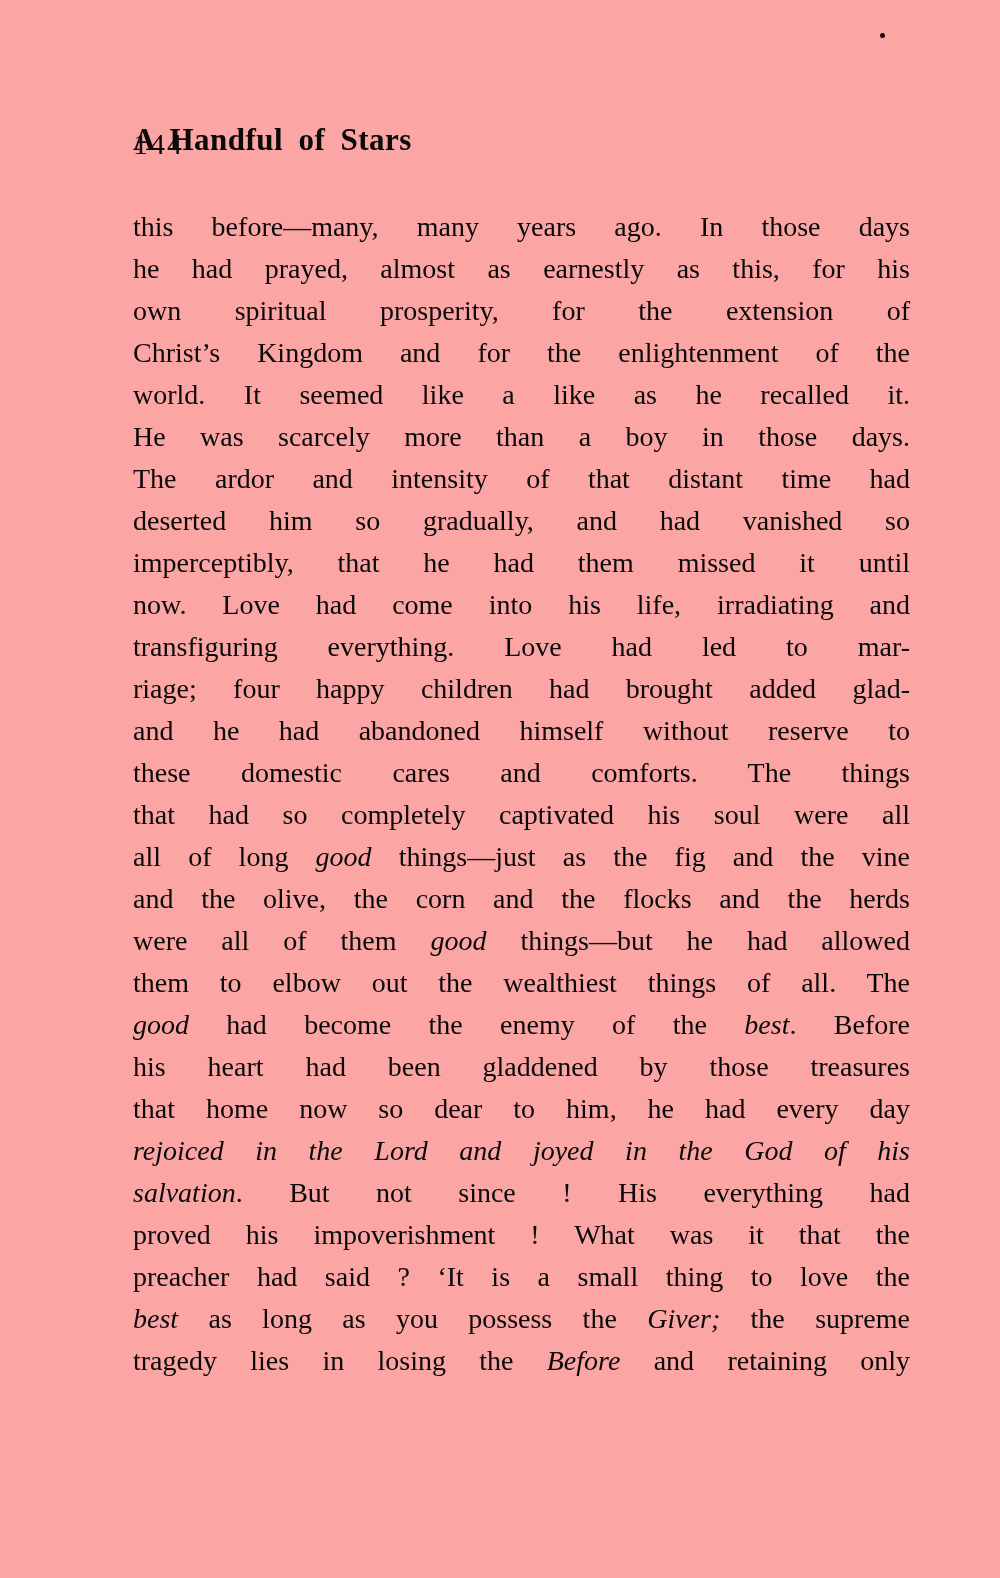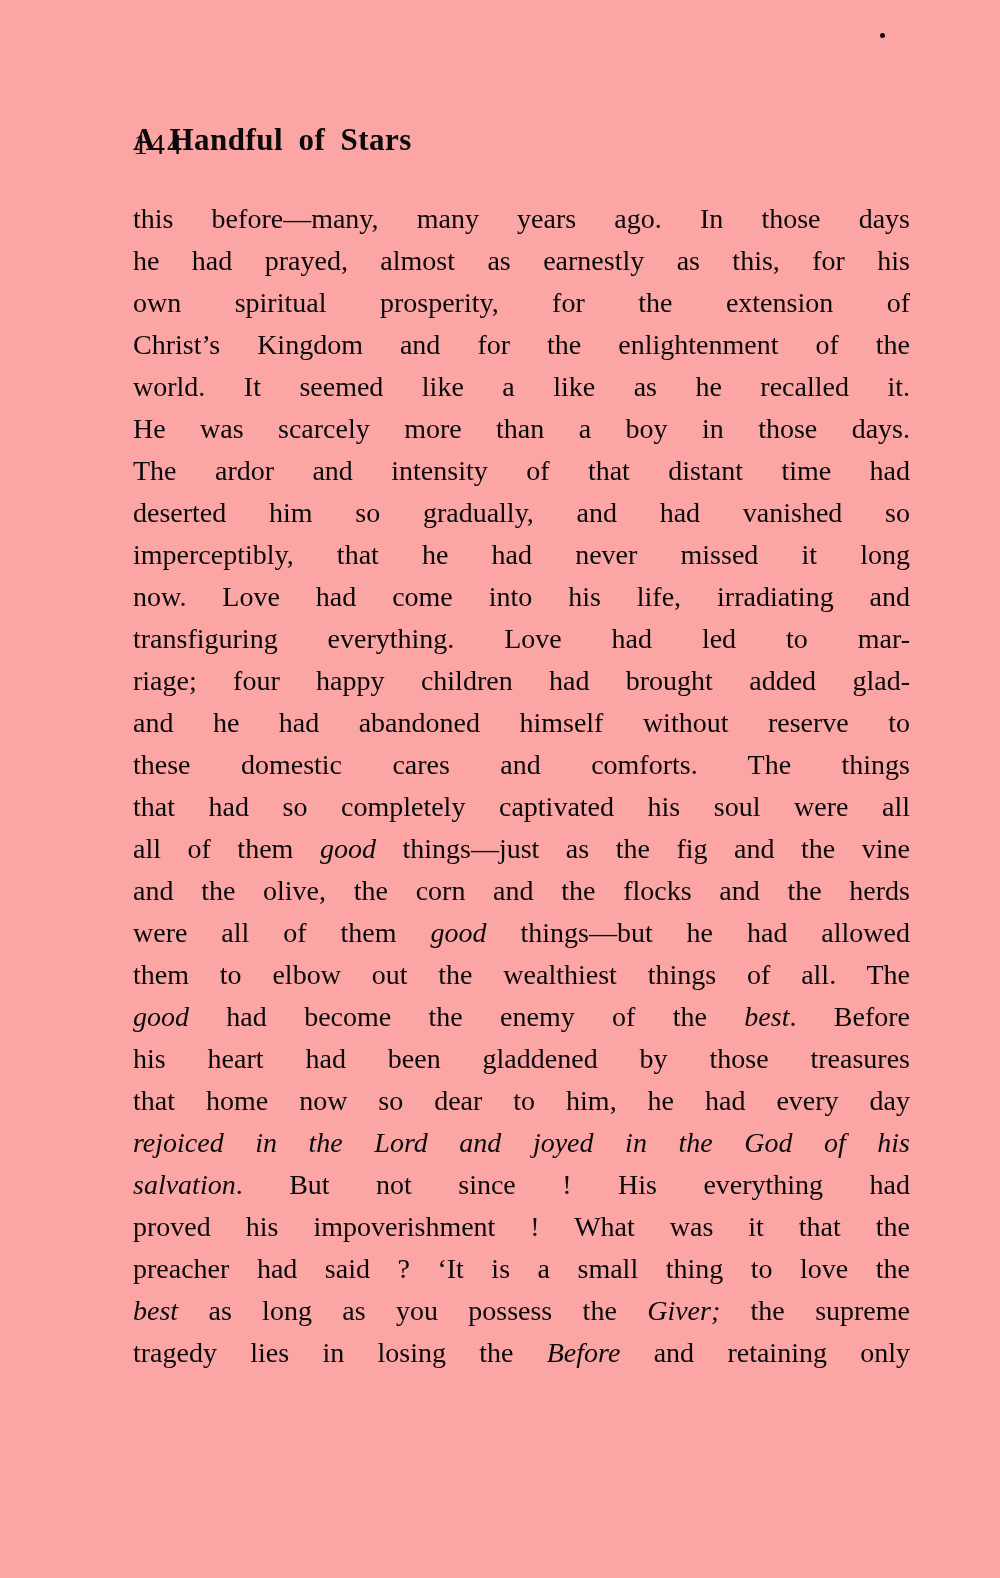--- a/index.html
+++ b/index.html
@@ -41,21 +41,21 @@
     text-align: left;
     font-weight: bold;
     font-size: 31px;
     line-height: 36px;
     letter-spacing: 0.5px;
     word-spacing: 7px;
   }
   .body-text {
     position: absolute;
     left: 133px;
-    top: 198px;
+    top: 206px;
     width: 777px;
   }
   .line {
     font-size: 28px;
     height: 42px;
     line-height: 42px;
     text-align: justify;
     text-align-last: justify;
     -moz-text-align-last: justify;
   }
@@ -74,28 +74,28 @@
   </header>
   <main class="body-text" id="body-text">
       <div class="line"><span>this before—many, many years ago.  In those days</span></div>
       <div class="line"><span>he had prayed, almost as earnestly as this, for his</span></div>
       <div class="line"><span>own spiritual prosperity, for the extension of</span></div>
       <div class="line"><span>Christ’s Kingdom and for the enlightenment of the</span></div>
       <div class="line"><span>world.  It seemed like a like as he recalled it.</span></div>
       <div class="line"><span>He was scarcely more than a boy in those days.</span></div>
       <div class="line"><span>The ardor and intensity of that distant time had</span></div>
       <div class="line"><span>deserted him so gradually, and had vanished so</span></div>
-      <div class="line"><span>imperceptibly, that he had never missed it long</span></div>
+      <div class="line"><span>imperceptibly, that he had them missed it until</span></div>
       <div class="line"><span>now.  Love had come into his life, irradiating and</span></div>
       <div class="line"><span>transfiguring everything.  Love had led to mar-</span></div>
       <div class="line"><span>riage; four happy children had brought added glad-</span></div>
       <div class="line"><span>and he had abandoned himself without reserve to</span></div>
       <div class="line"><span>these domestic cares and comforts.  The things</span></div>
       <div class="line"><span>that had so completely captivated his soul were all</span></div>
-      <div class="line"><span>all of them </span><span class="it">good</span><span> things—just as the fig and the vine</span></div>
+      <div class="line"><span>all of long </span><span class="it">good</span><span> things—just as the fig and the vine</span></div>
       <div class="line"><span>and the olive, the corn and the flocks and the herds</span></div>
       <div class="line"><span>were all of them </span><span class="it">good</span><span> things—but he had allowed</span></div>
       <div class="line"><span>them to elbow out the wealthiest things of all.  The</span></div>
       <div class="line"><span class="it">good</span><span> had become the enemy of the </span><span class="it">best</span><span>.  Before</span></div>
       <div class="line"><span>his heart had been gladdened by those treasures</span></div>
       <div class="line"><span>that home now so dear to him, he had every day</span></div>
       <div class="line"><span class="it">rejoiced in the Lord and joyed in the God of his</span></div>
       <div class="line"><span class="it">salvation</span><span>.  But not since !  His everything had</span></div>
       <div class="line"><span>proved his impoverishment !  What was it that the</span></div>
       <div class="line"><span>preacher had said ?  ‘It is a small thing to love the</span></div>

